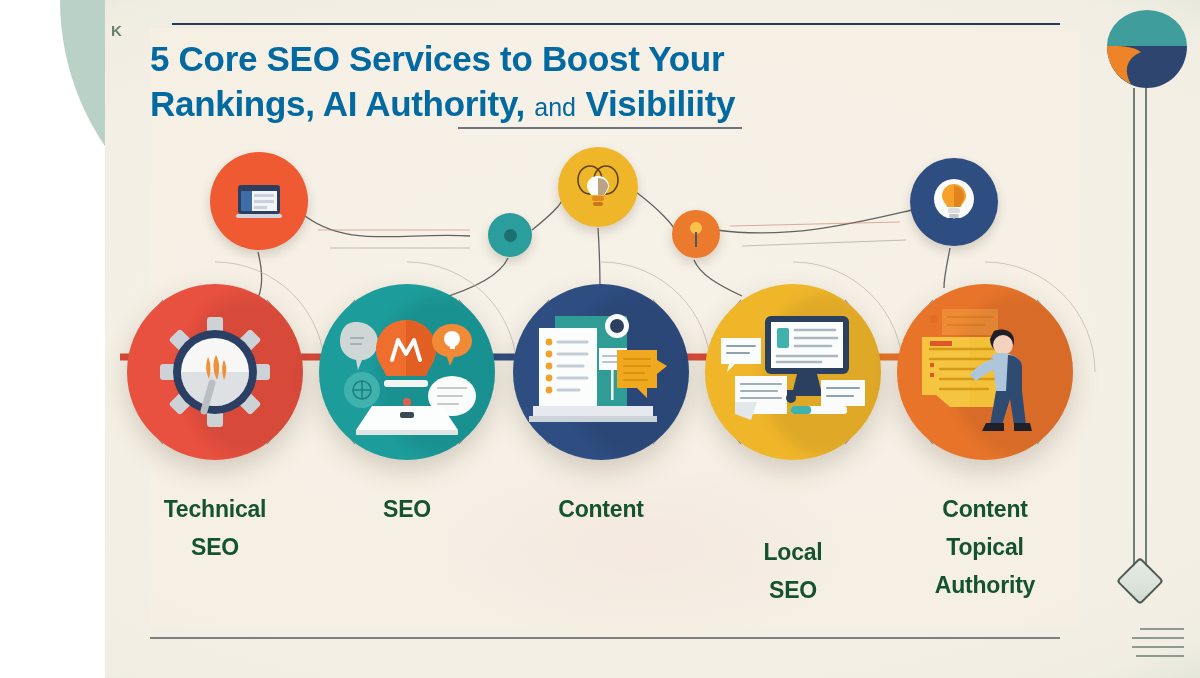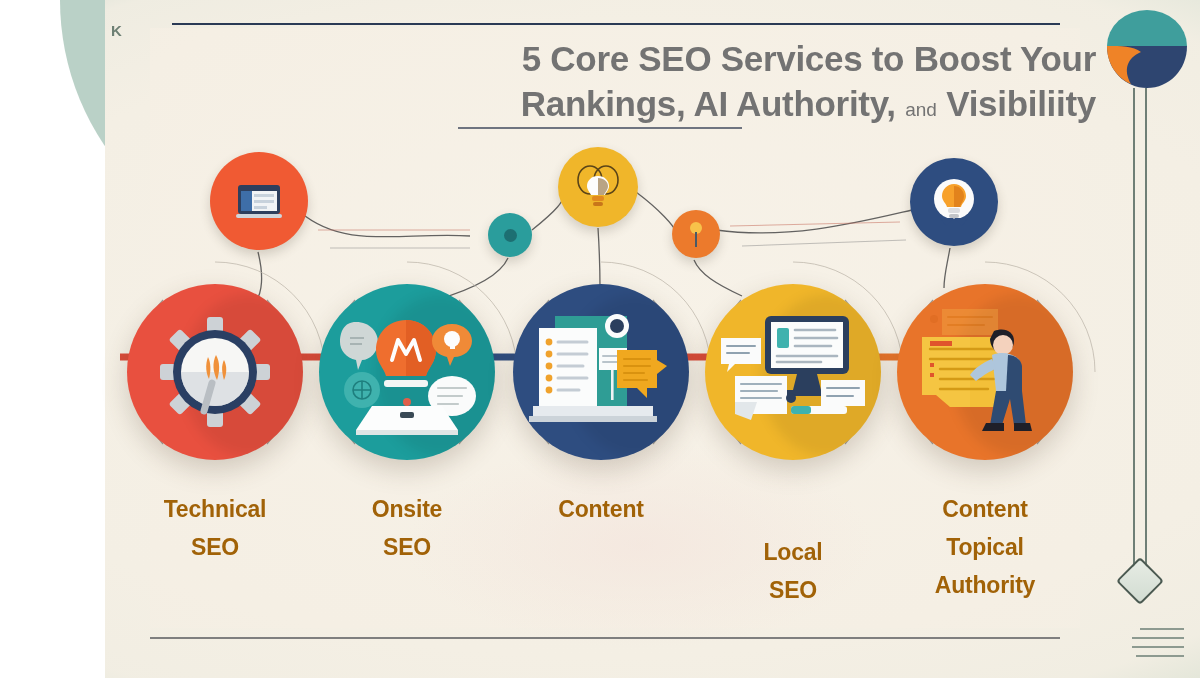--- a/index.html
+++ b/index.html
@@ -91,33 +91,33 @@
   .rule-title {
     position: absolute;
     left: 458px; top: 127px;
     width: 284px; height: 2px;
     background: #6f7480;
   }
 
   
   .title {
     position: absolute;
-    left: 166px; top: 36px;
+    left: 150px; top: 36px;
     width: 930px;
-    text-align: right;
-    color: #737373;
+    text-align: left;
+    color: #0369a1;
     font-weight: 800;
     font-size: 35px;
     line-height: 45px;
     letter-spacing: -0.3px;
   }
   .title .line { display: block; }
   .title .lite {
     font-weight: 400;
-    font-size: 19px;
+    font-size: 25px;
     letter-spacing: 0;
   }
 
   
   .logo-mark {
     position: absolute;
     left: 1101px; top: 8px;
     width: 92px; height: 82px;
   }
   .stem-lines {
@@ -190,21 +190,21 @@
     width: 74%; height: 92%;
     background: rgba(0,0,0,.07);
     border-radius: 50%;
     filter: blur(6px);
   }
 
   
   .label {
     position: absolute;
     text-align: center;
-    color: #a16207;
+    color: #14532d;
     font-weight: 700;
     font-size: 23px;
     line-height: 38px;
     letter-spacing: -0.2px;
     width: 220px;
   }
   .label span { display: block; }
 </style>
 </head>
 <body>
@@ -533,21 +533,20 @@
       <path d="M104 124 L120 124 L122 132 L104 132 Z" fill="#1f1f28"></path>
     </svg>
   </div>
 
   <div class="label" style="left:105px; top:490px;">
     <span>Technical</span>
     <span>SEO</span>
   </div>
 
   <div class="label" style="left:297px; top:490px;">
-    <span>Onsite</span>
     <span>SEO</span>
   </div>
 
   <div class="label" style="left:491px; top:490px;">
     <span>Content</span>
   </div>
 
   <div class="label" style="left:683px; top:490px;margin-top:43px;">
     <span>Local</span>
     <span>SEO</span>

